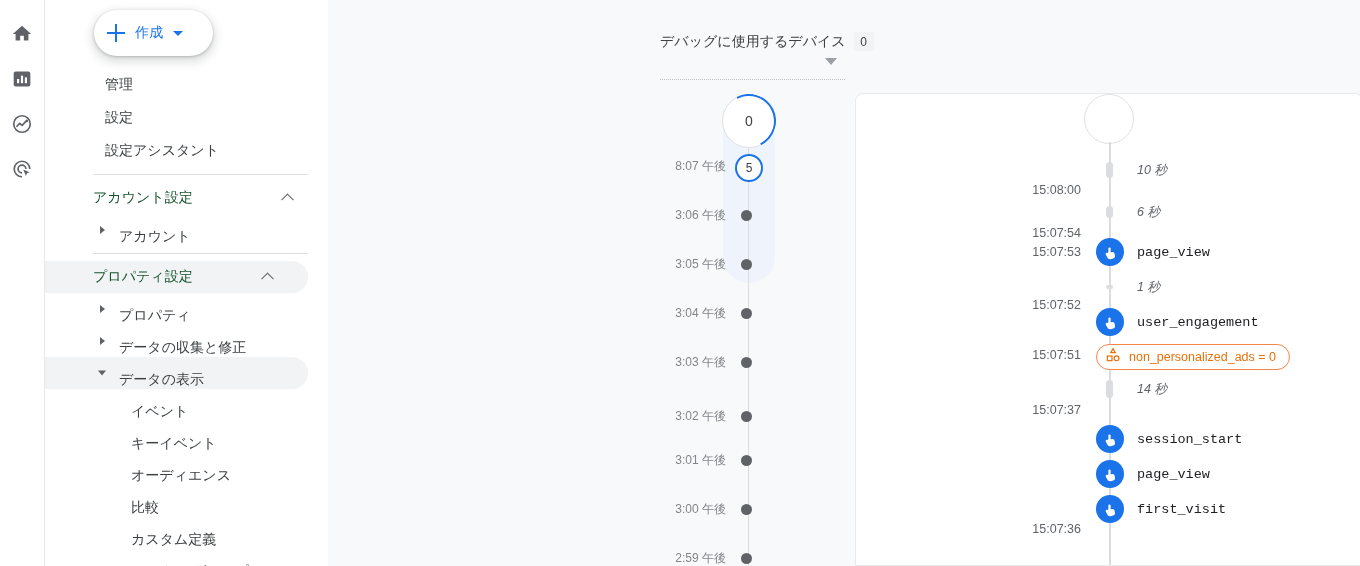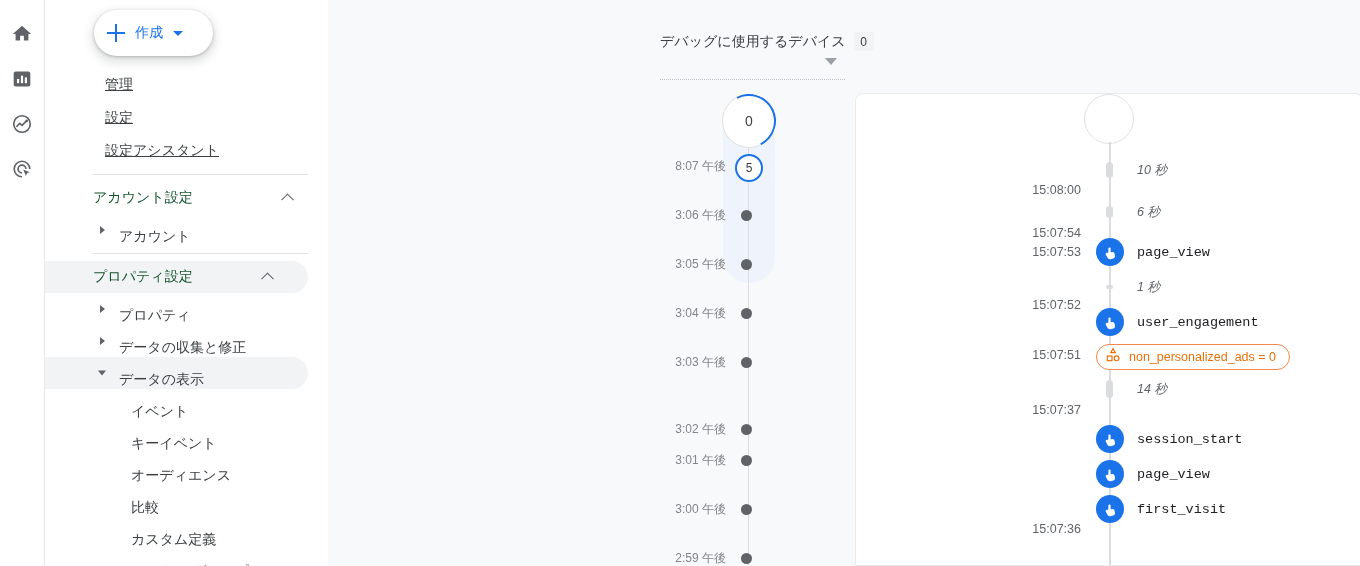--- a/index.html
+++ b/index.html
@@ -64,21 +64,20 @@
     border-left: 5px solid transparent; border-right: 5px solid transparent;
     border-top: 5px solid #1a73e8;
   }
 
   .nav-list { position: absolute; top: 68px; left: 0; right: 0; }
   .nav-item {
     height: 32px; display: flex; align-items: center;
     font-size: 14px; color: #3c4043;
     padding-left: 60px; cursor: pointer; position: relative;
     white-space: nowrap;
-    text-decoration: underline;
   }
   .nav-item.top { padding-left: 60px; height: 33px; }
   .nav-sep {
     height: 1px; background: #e0e0e0; margin: 7px 20px 7px 48px;
   }
   .nav-group {
     height: 32px; display: flex; align-items: center;
     font-size: 14px; color: #14532d;
     padding-left: 48px; padding-right: 28px;
     cursor: pointer; position: relative;
@@ -394,21 +393,21 @@
         <span class="min-dot"></span>
       </div>
       <div class="min-row" style="top:211px">
         <span class="min-label">3:04 午後</span>
         <span class="min-dot"></span>
       </div>
       <div class="min-row" style="top:260px">
         <span class="min-label">3:03 午後</span>
         <span class="min-dot"></span>
       </div>
-      <div class="min-row" style="top:327px">
+      <div class="min-row" style="top:314px">
         <span class="min-label">3:02 午後</span>
         <span class="min-dot"></span>
       </div>
       <div class="min-row" style="top:358px">
         <span class="min-label">3:01 午後</span>
         <span class="min-dot"></span>
       </div>
       <div class="min-row" style="top:407px">
         <span class="min-label">3:00 午後</span>
         <span class="min-dot"></span>

